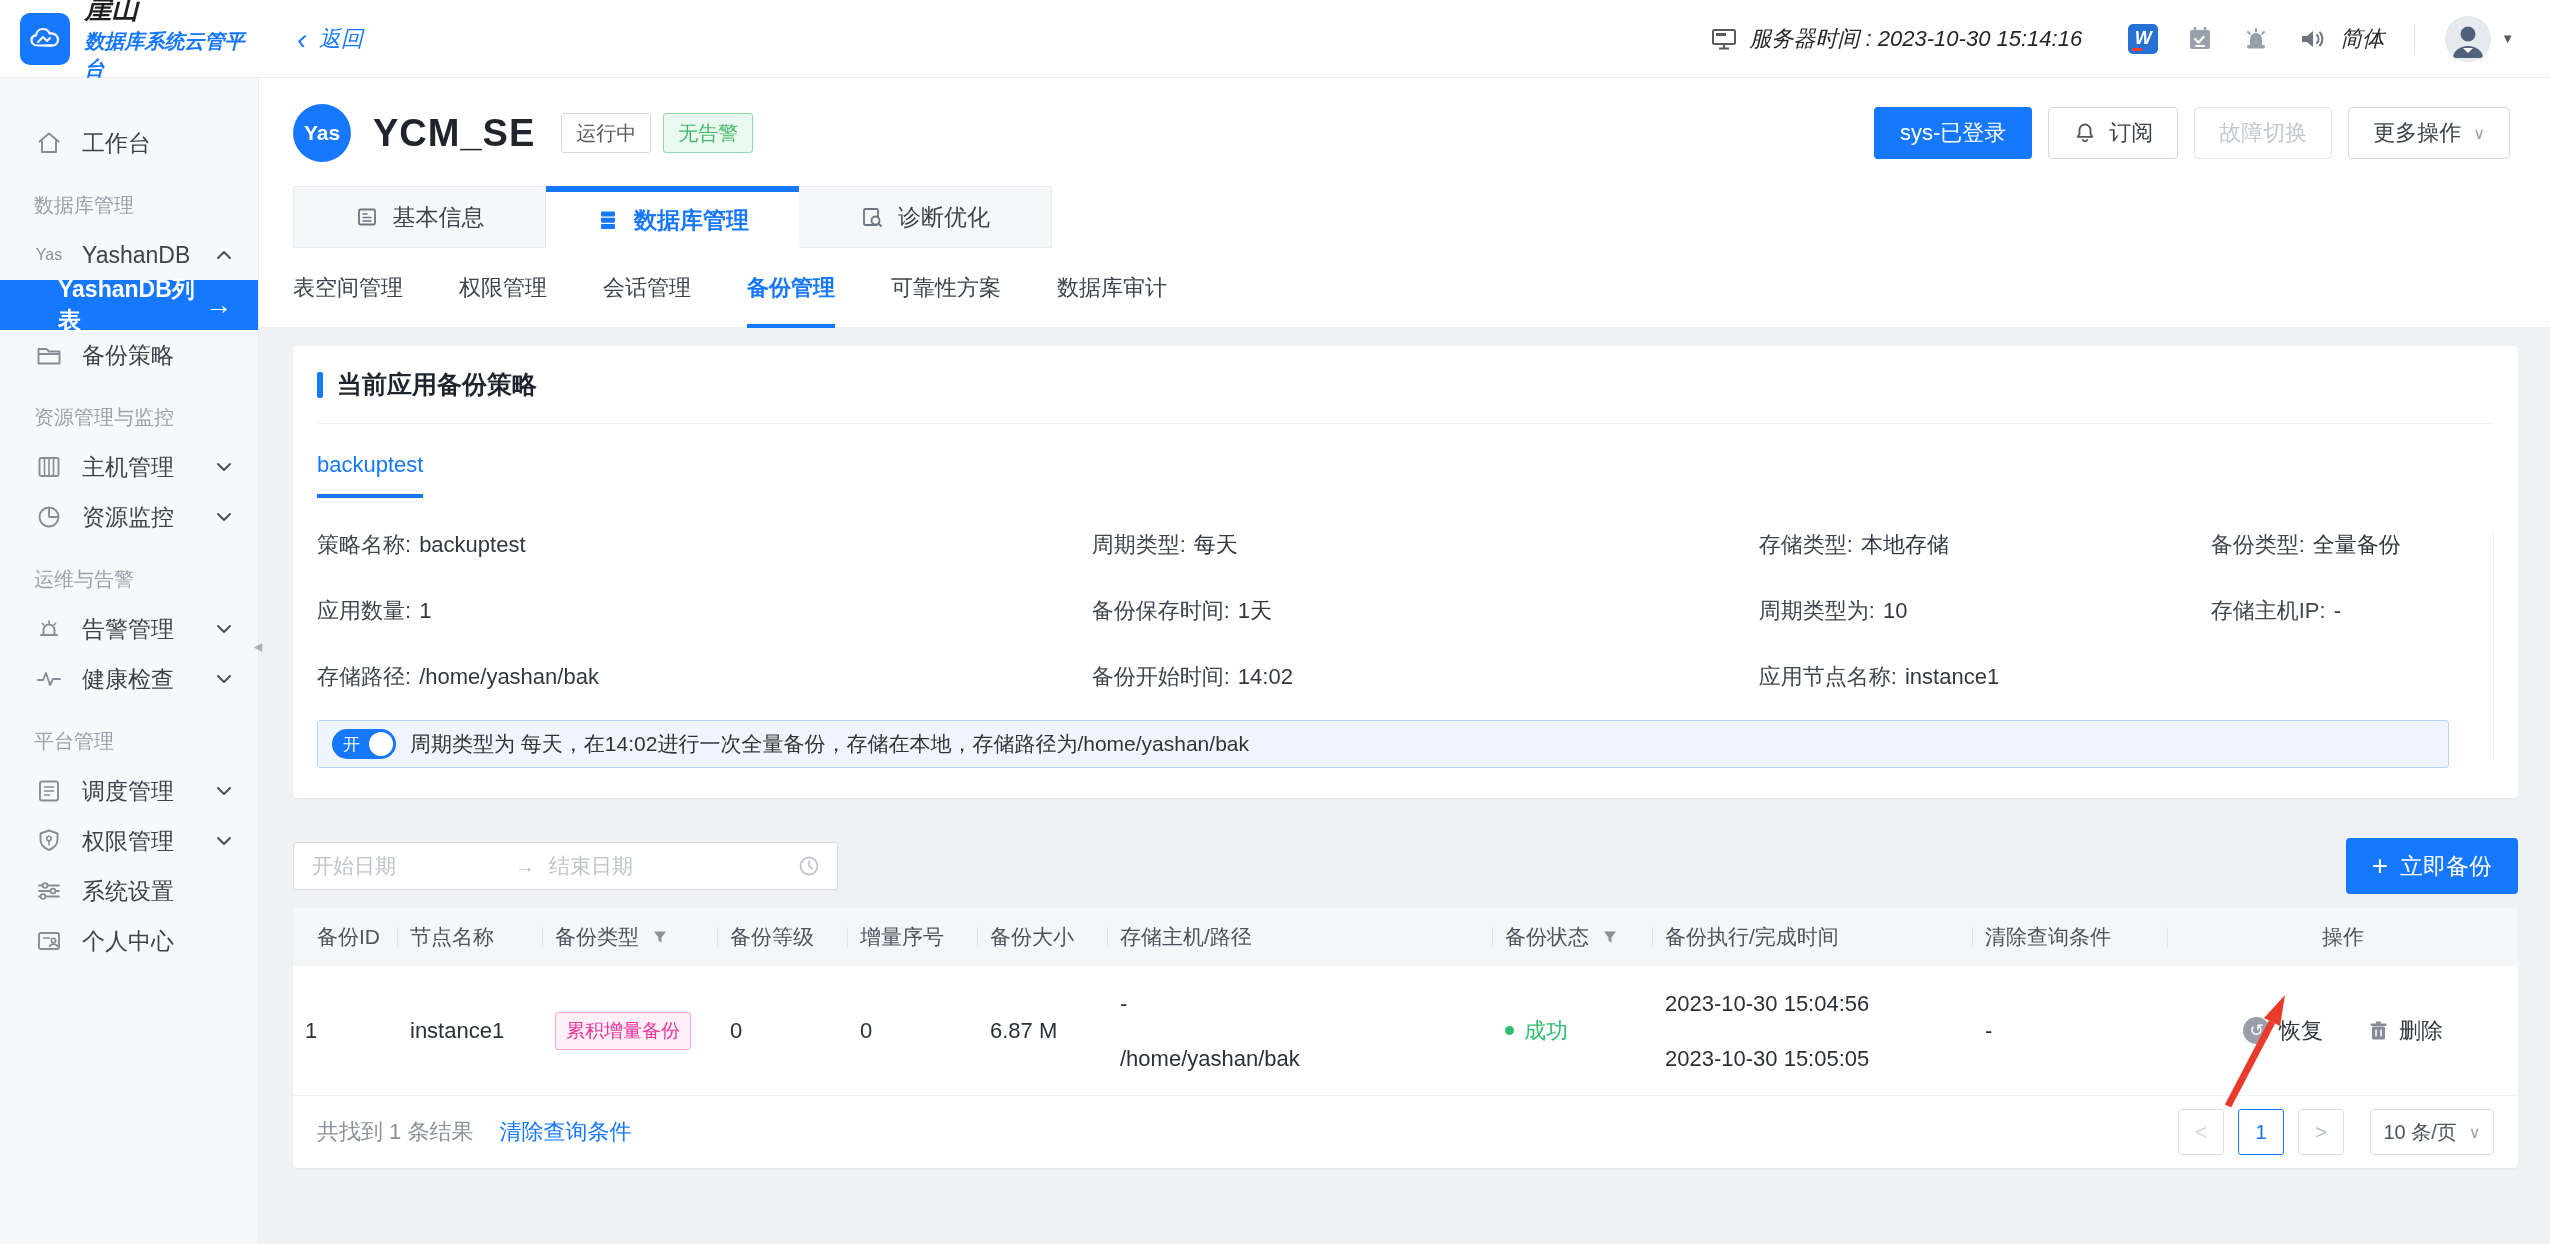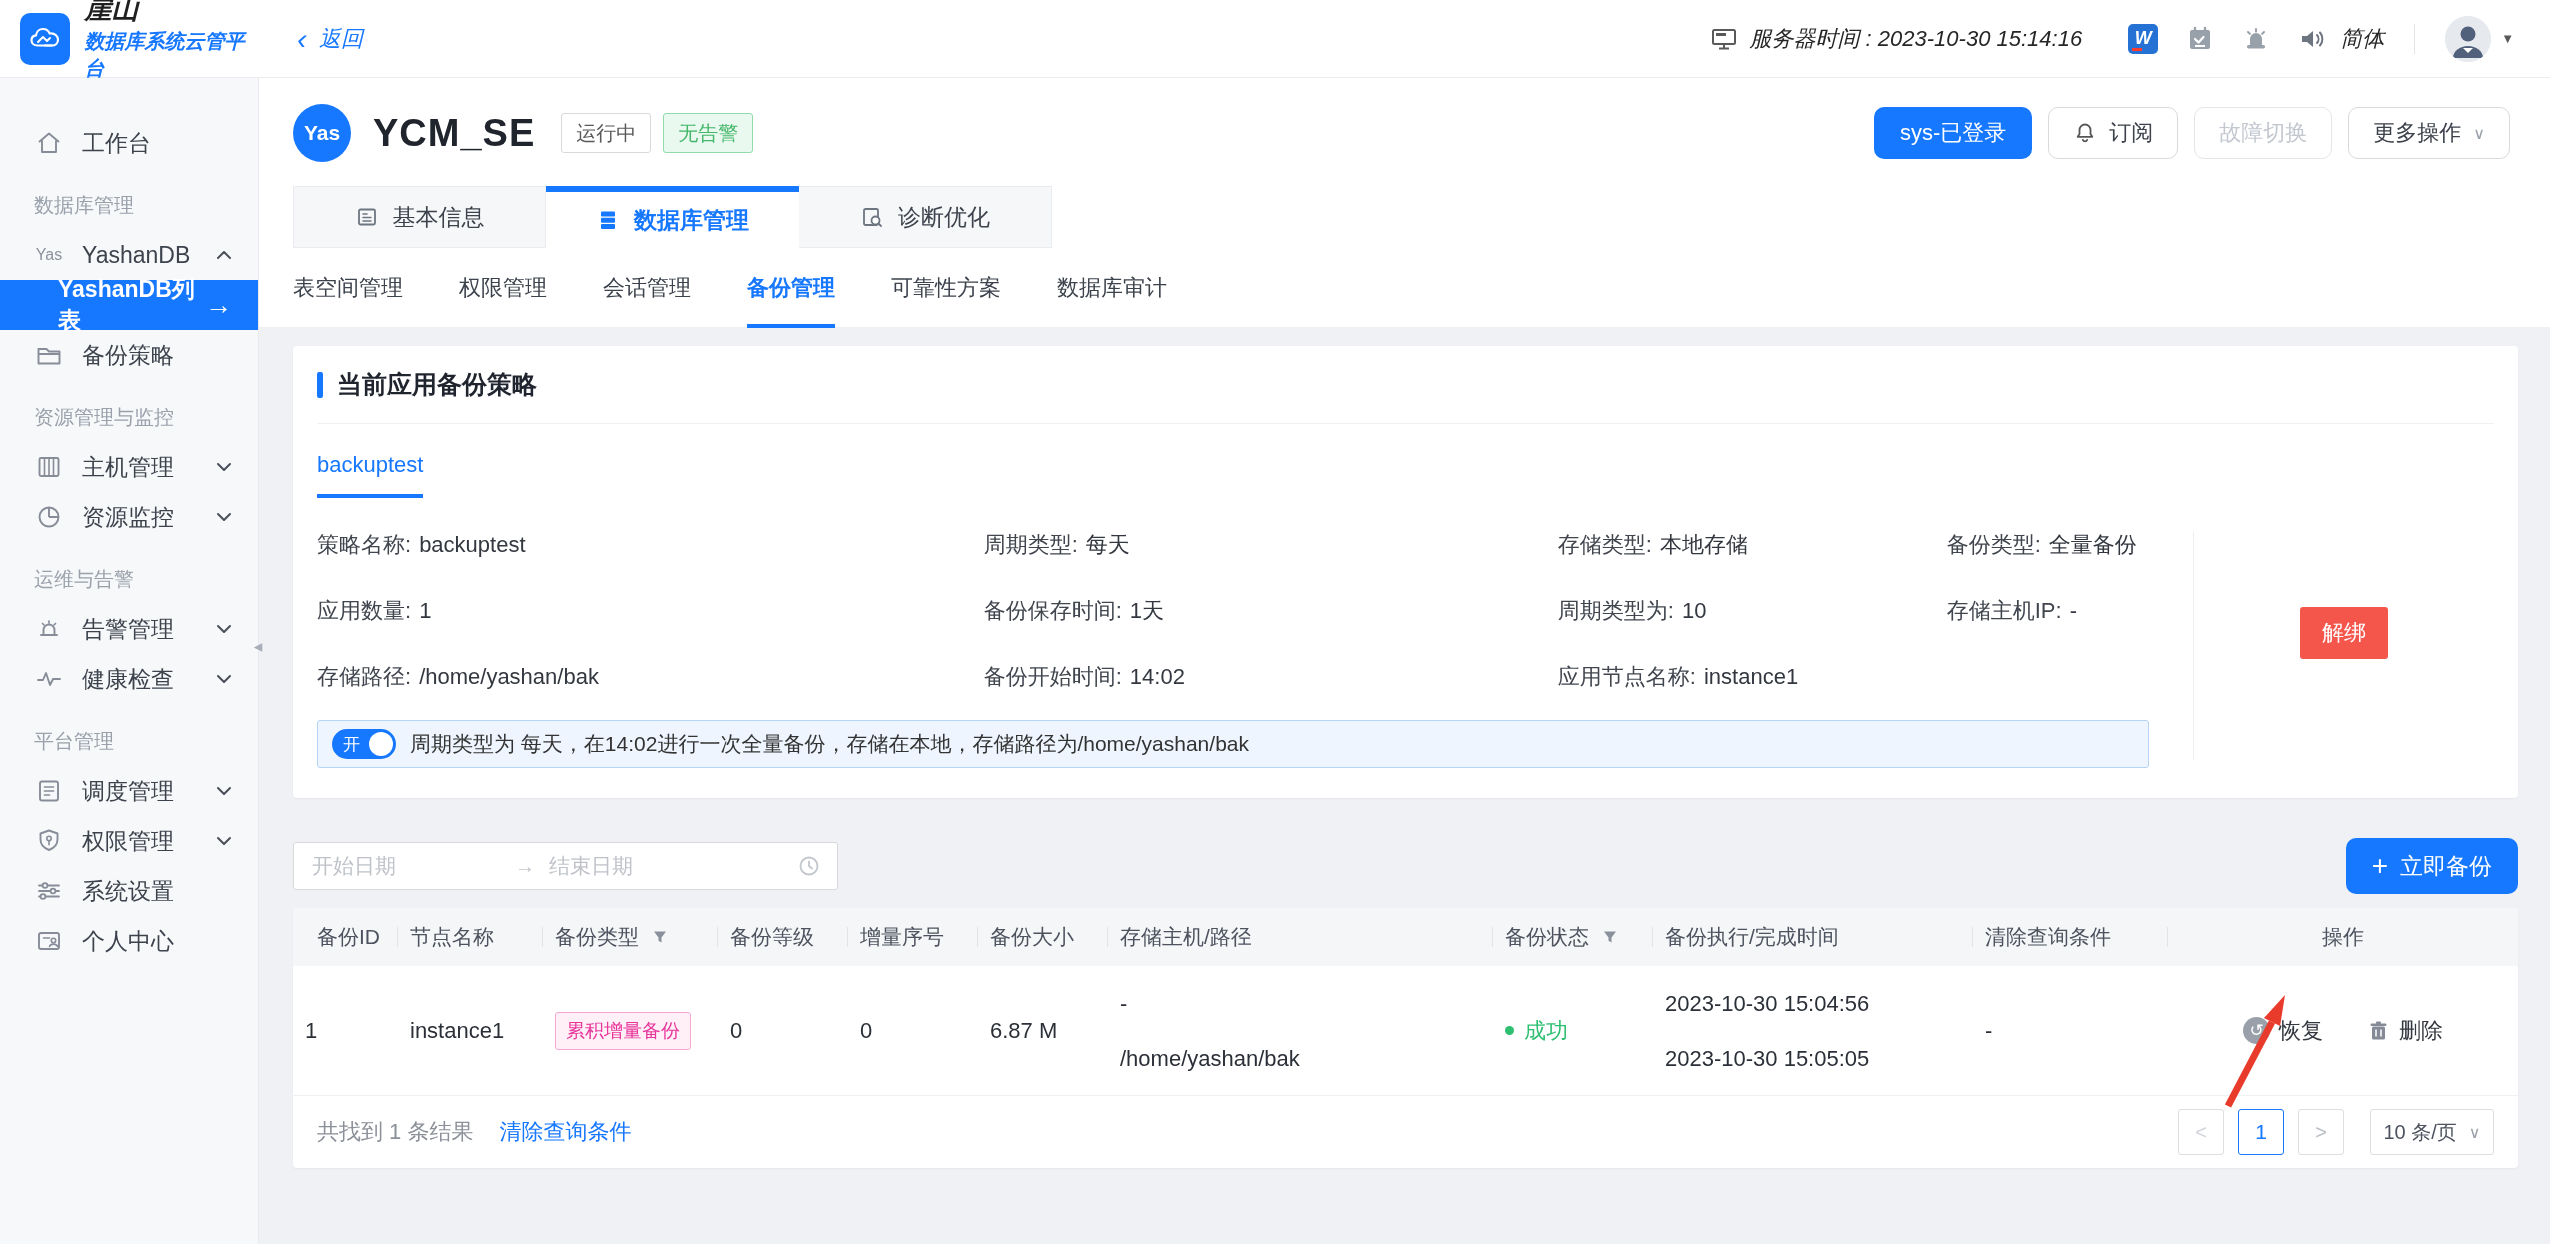--- a/index.html
+++ b/index.html
@@ -46,21 +46,21 @@
   .content { flex:1; min-width:0; }
 
   
   .content-header { background:#fff; }
   .page-head { display:flex; align-items:center; padding:26px 40px 0 34px; }
   .yas-circle { width:58px; height:58px; border-radius:50%; background:#1677ff; color:#fff; font-size:21px; font-weight:bold; display:flex; align-items:center; justify-content:center; flex-shrink:0; }
   .page-title { font-size:38px; font-weight:bold; color:#20242c; margin-left:22px; letter-spacing:1px; }
   .badge-running { margin-left:26px; height:40px; display:flex; align-items:center; padding:0 14px; border:1px solid #d9d9d9; background:#fff; border-radius:3px; font-size:20px; color:#595959; }
   .badge-ok { margin-left:12px; height:40px; display:flex; align-items:center; padding:0 14px; border:1px solid #8fdcaa; background:#e9f9ef; border-radius:3px; font-size:20px; color:#45b76a; }
   .head-actions { margin-left:auto; display:flex; align-items:center; gap:16px; }
-  .btn { height:52px; display:flex; align-items:center; justify-content:center; border-radius:10px; font-size:22px; cursor:pointer; }
+  .btn { height:52px; display:flex; align-items:center; justify-content:center; border-radius:4px; font-size:22px; cursor:pointer; }
   .btn-primary { background:#1677ff; color:#fff; padding:0 26px; }
   .btn-plain { background:#fff; border:1px solid #d9d9d9; color:#3c414b; padding:0 24px; }
   .btn-disabled { background:#fff; border:1px solid #e4e6ea; color:#c3c7cf; padding:0 24px; cursor:not-allowed; }
   .btn .b-icon { margin-right:12px; display:flex; }
   .b-caret { margin-left:12px; color:#9aa0aa; font-size:16px; }
 
   .tabs-row { display:flex; padding-left:34px; margin-top:24px; }
   .tab { width:253px; height:62px; display:flex; align-items:center; justify-content:center; font-size:23px; color:#3d434d; background:#f6f7f9; border:1px solid #e9ebee; cursor:pointer; }
   .tab + .tab { border-left:none; }
   .tab .t-icon { margin-right:14px; display:flex; }
@@ -458,23 +458,20 @@
           </div>
           <div class="toggle-bar">
             <div class="toggle">
               <span class="t-label">开</span>
               <span class="knob"></span>
             </div>
             <span>周期类型为 每天，在14:02进行一次全量备份，存储在本地，存储路径为/home/yashan/bak</span>
           </div>
         </div>
         <div class="policy-divider"></div>
-        <div class="policy-right">
-          <div class="btn btn-danger">解绑</div>
-        </div>
       </div>
     </div>
 
     <div class="filter-row">
       <div class="date-range">
         <input class="inp-start" placeholder="开始日期" style="">
         <span class="range-sep">→</span>
         <input class="inp-end" placeholder="结束日期" style="">
         <span>
           <svg width="24" height="24" viewBox="0 0 24 24">

